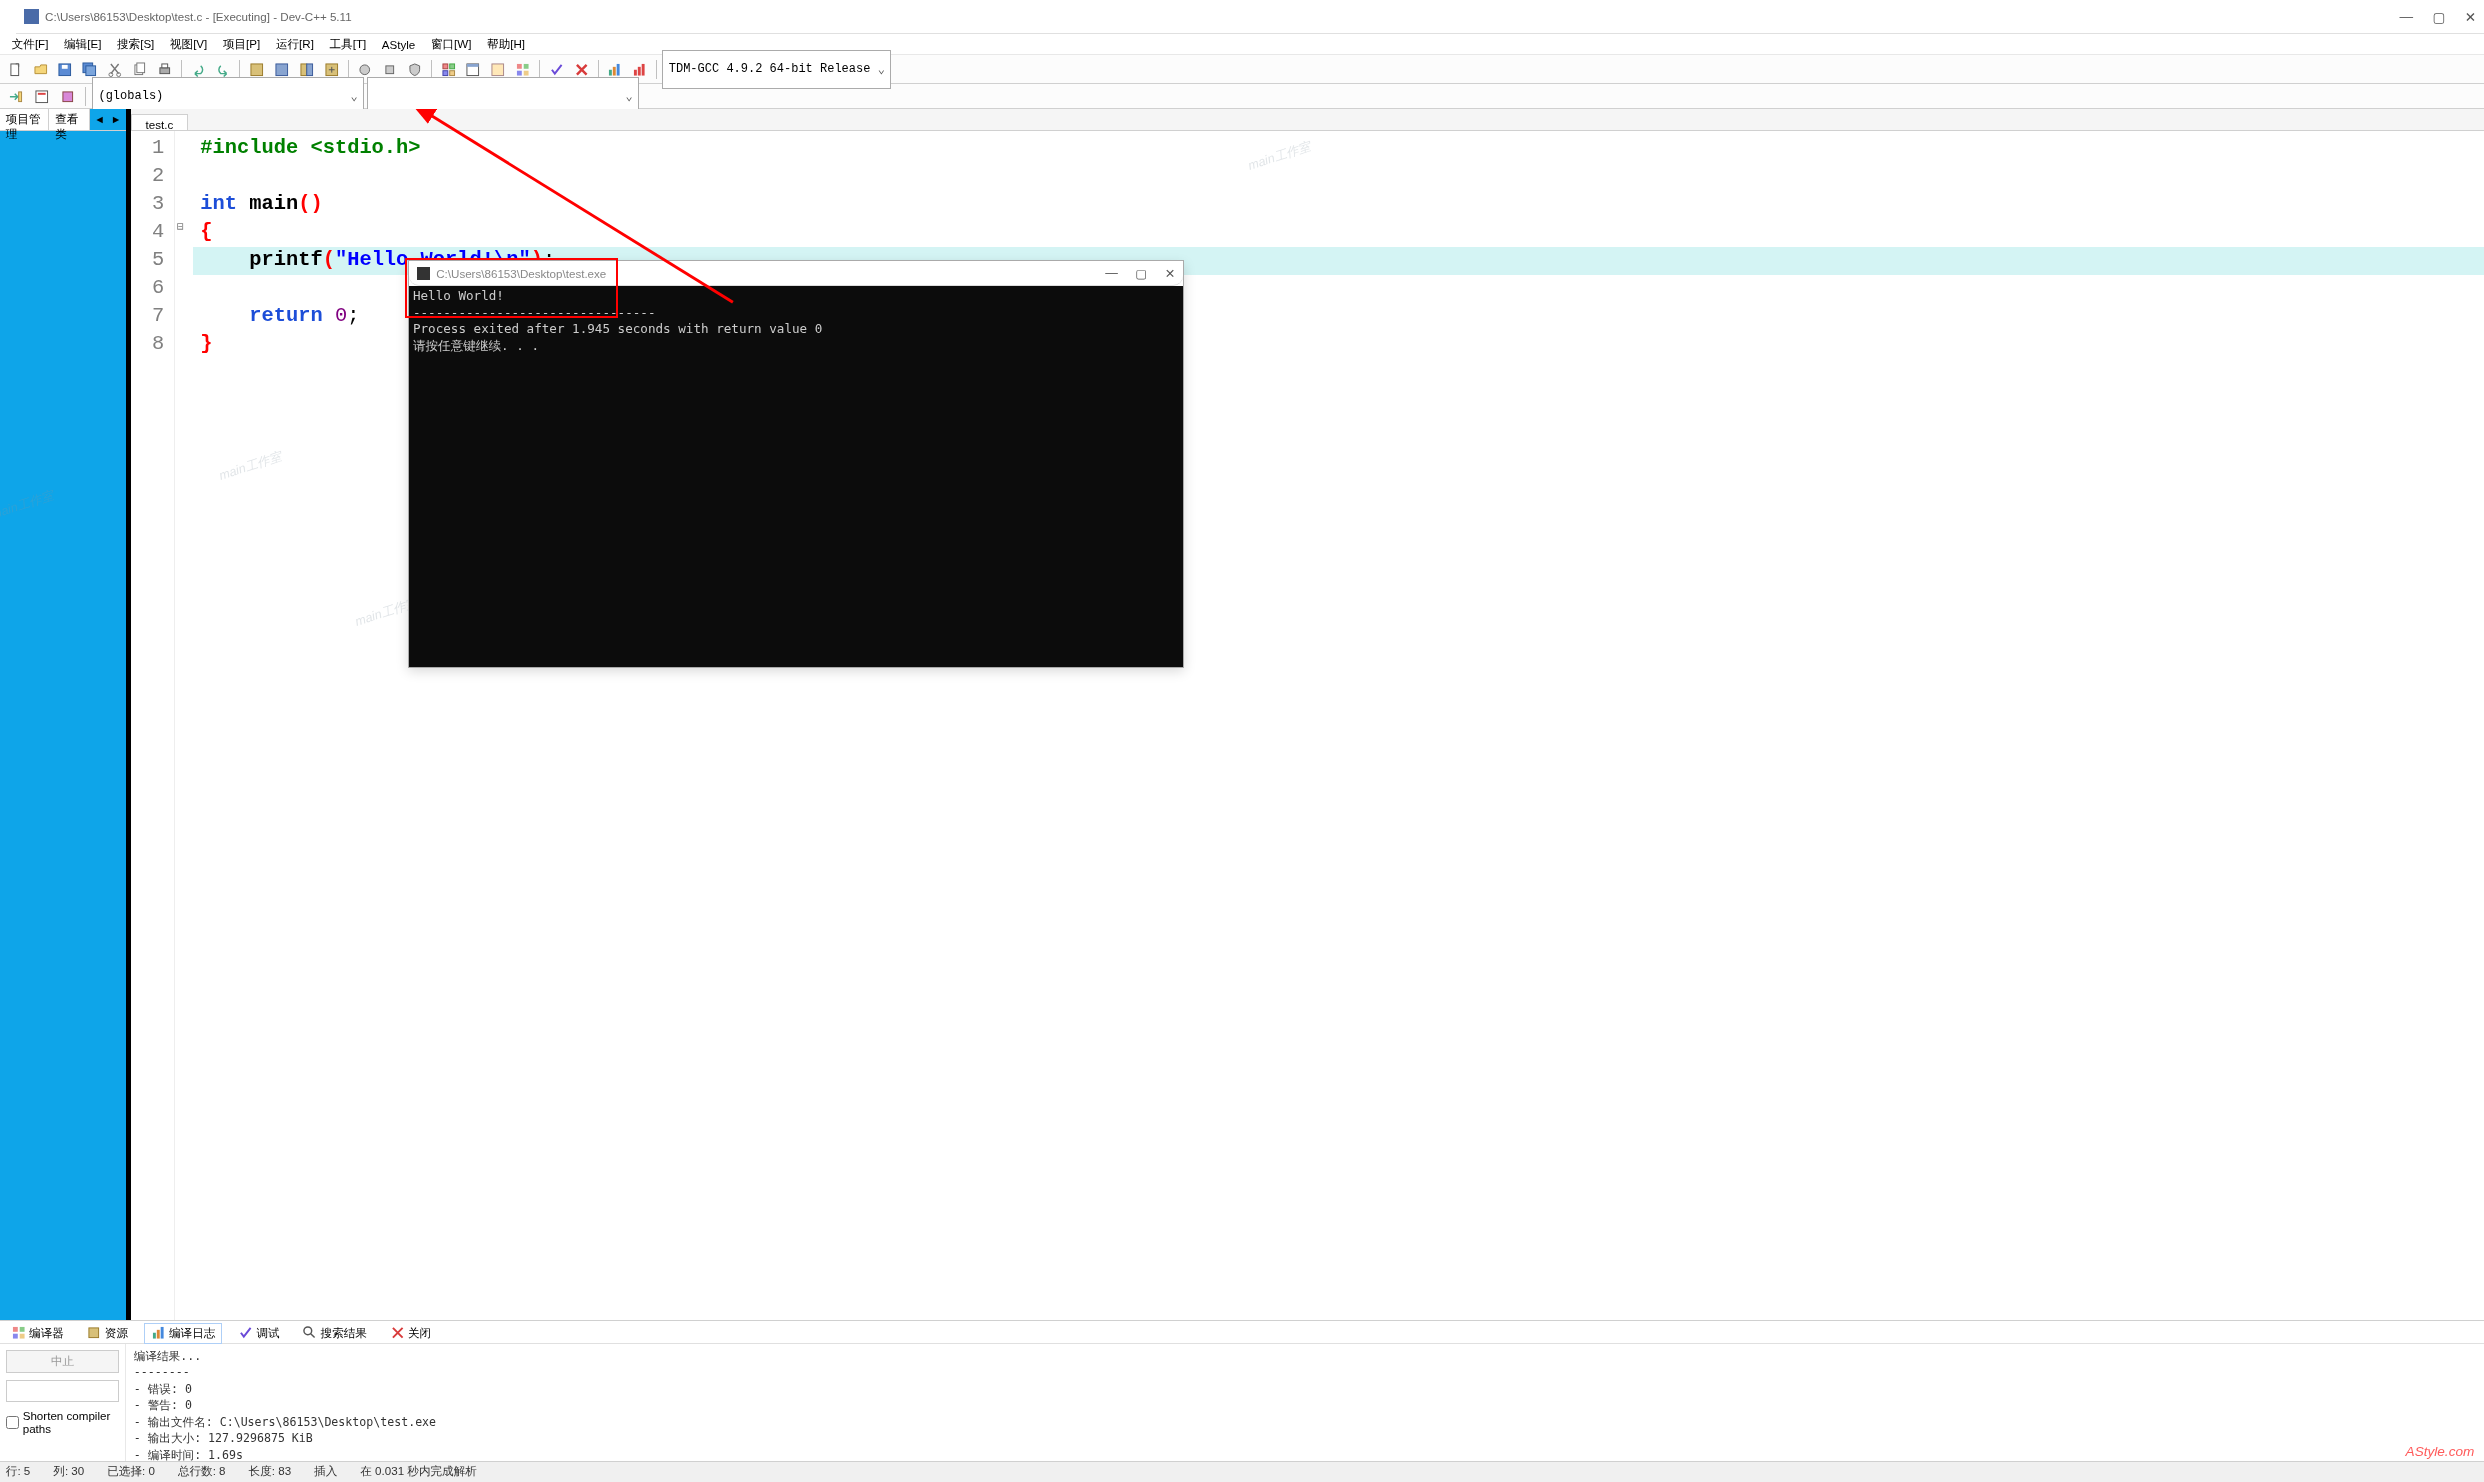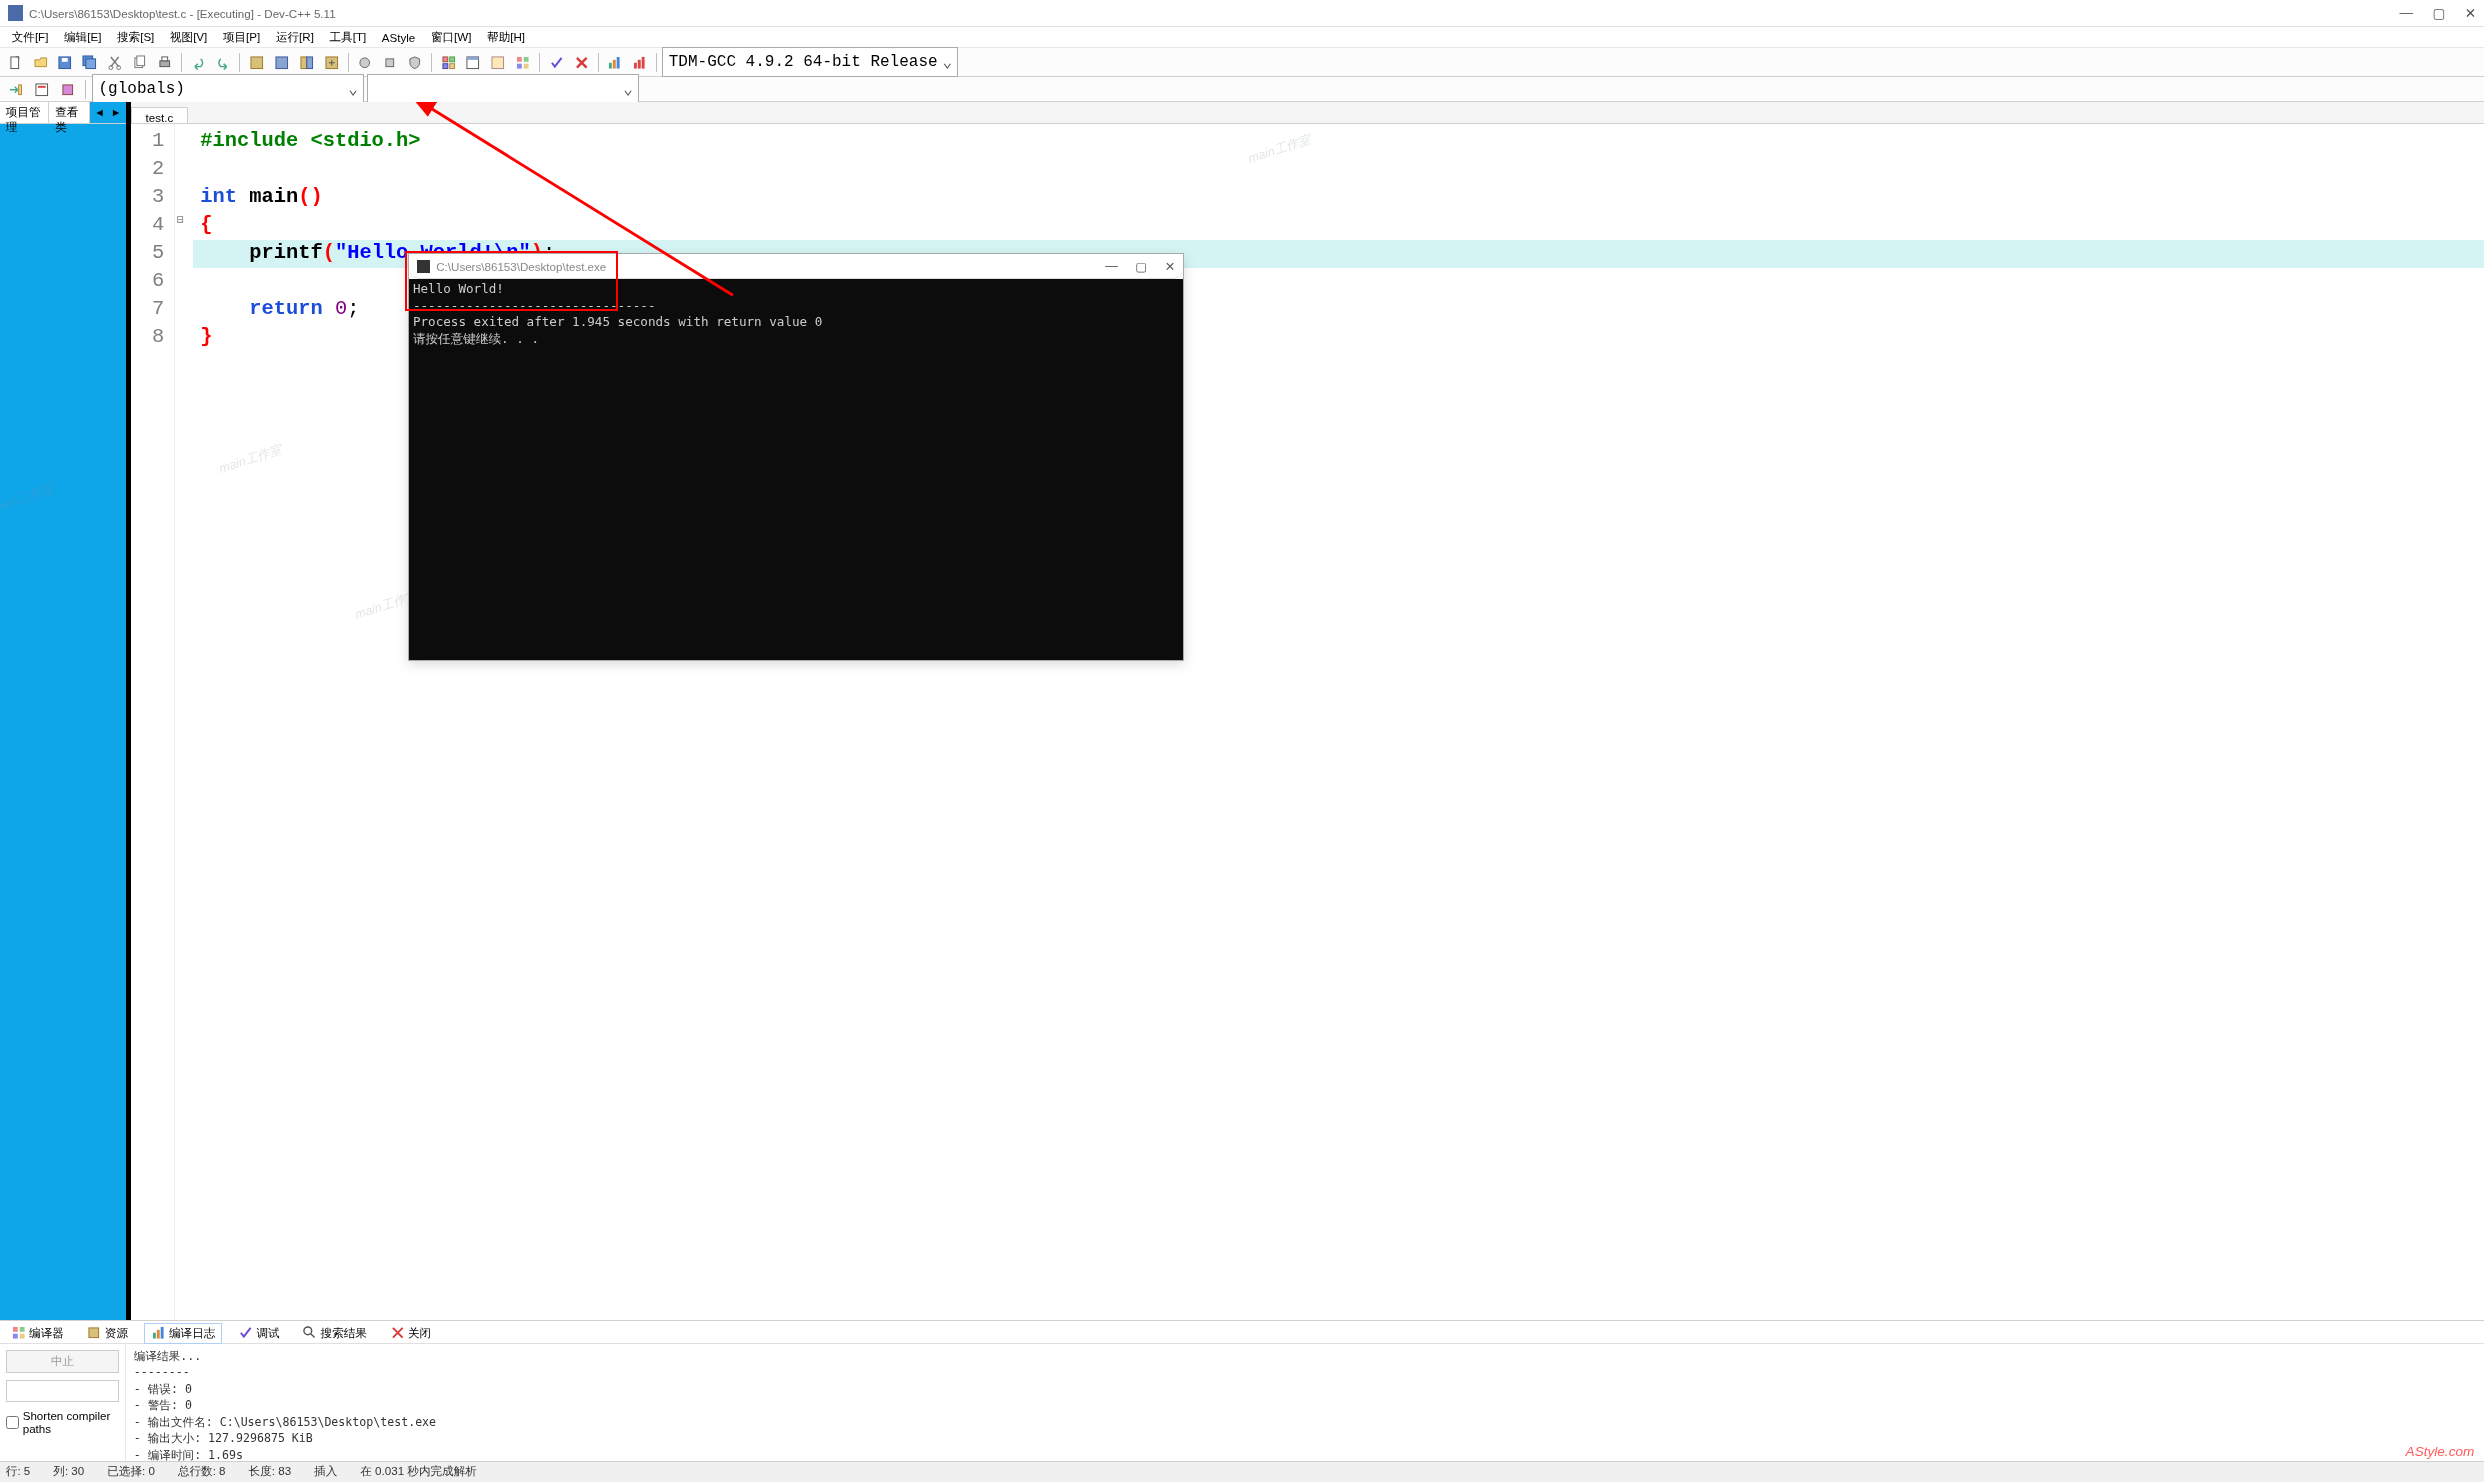--- a/index.html
+++ b/index.html
@@ -1,30 +1,30 @@
 <!DOCTYPE html>
 <html><head>
 <meta charset="utf-8">
 <style>
 * { margin: 0; padding: 0; box-sizing: border-box; }
 html, body { width: 100%; height: 100%; font-family: "Microsoft YaHei", Arial, sans-serif; font-size: 11.6px; background: #f0f0f0; overflow: hidden; }
 .window { display: flex; flex-direction: column; height: 100vh; background: #fff; }
-.titlebar { height: 27px; background: #fff; display: flex; align-items: center; padding: 0 7.8px; border-bottom: 1px solid #e0e0e0; color: #666; }
+.titlebar { height: 34px; background: #fff; display: flex; align-items: center; padding: 0 7.8px; border-bottom: 1px solid #e0e0e0; color: #666; margin-left: 16px; }
 .titlebar-icon { width: 15.5px; height: 15.5px; background: #4a6ba8; margin-right: 5.8px; }
 .title-text { flex: 1; font-size: 11.6px; }
 .win-controls { display: flex; gap: 19.4px; font-size: 13.6px; color: #555; }
 .win-controls span { cursor: pointer; }
 
 .menubar { height: 21.3px; background: #fff; display: flex; align-items: center; padding: 0 3.9px; font-size: 11.6px; border-bottom: 1px solid #e8e8e8; }
 .menubar span { padding: 1.9px 7.8px; cursor: pointer; }
 
 .toolbar { height: 29px; background: #fcfcfc; display: flex; align-items: center; padding: 1.9px 3.9px; border-bottom: 1px solid #d0d0d0; gap: 1.9px; }
 .tb-btn { width: 23px; height: 23px; display: flex; align-items: center; justify-content: center; border: 1px solid transparent; cursor: pointer; font-size: 13.6px; }
 .tb-sep { width: 1px; height: 19.4px; background: #c0c0c0; margin: 0 2.9px; }
-.tb-combo { height: 30px; border: 1px solid #ababab; background: #fff; padding: 0 19.4px 0 5.8px; font-family: "Courier New", monospace; font-size: 16px; position: relative; min-width: 194px; display: flex; align-items: center; }
+.tb-combo { height: 39px; border: 1px solid #ababab; background: #fff; padding: 0 19.4px 0 5.8px; font-family: "Courier New", monospace; font-size: 12px; position: relative; min-width: 194px; display: flex; align-items: center; }
 .tb-combo::after { content: "⌄"; position: absolute; right: 4.9px; color: #555; }
 
 .toolbar2 { height: 25px; background: #fcfcfc; display: flex; align-items: center; padding: 1.9px 3.9px; border-bottom: 1px solid #d0d0d0; gap: 3px; }
 
 .main-area { flex: 1; display: flex; overflow: hidden; position: relative; }
 .side-panel { width: 131px; background: #0ea5e9; border-right: 5px solid #000000; display: flex; flex-direction: column; }
 .side-tabs { display: flex; height: 21.3px; border-bottom: 1px solid #d0d0d0; font-size: 11.6px; }
 .side-tab { padding: 2.9px 5.8px; border-right: 1px solid #d0d0d0; background: #fff; cursor: pointer; }
 .side-tab.active { background: #fff; }
 .side-nav { display: flex; align-items: center; padding: 0 1.9px; }

